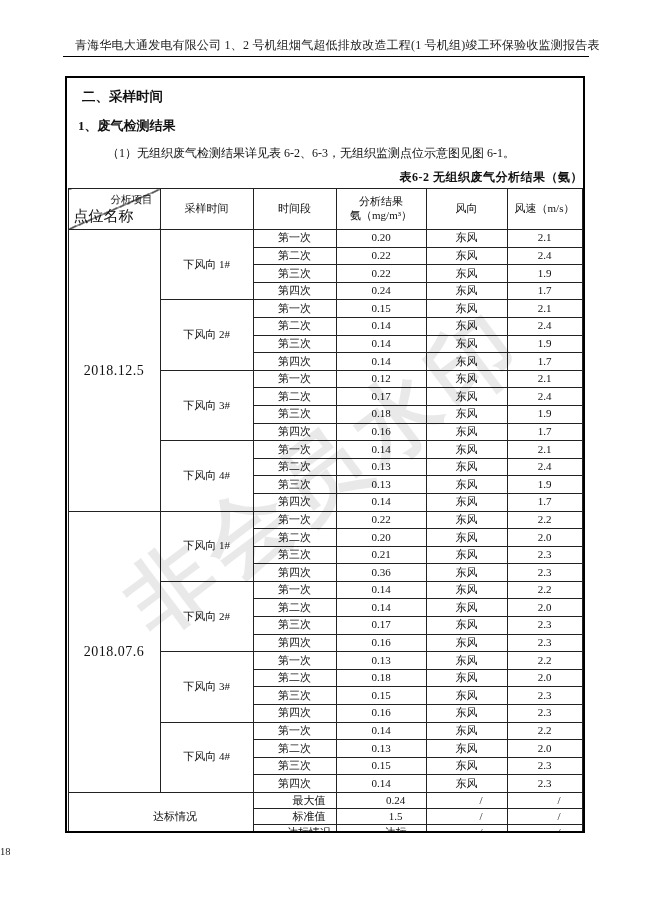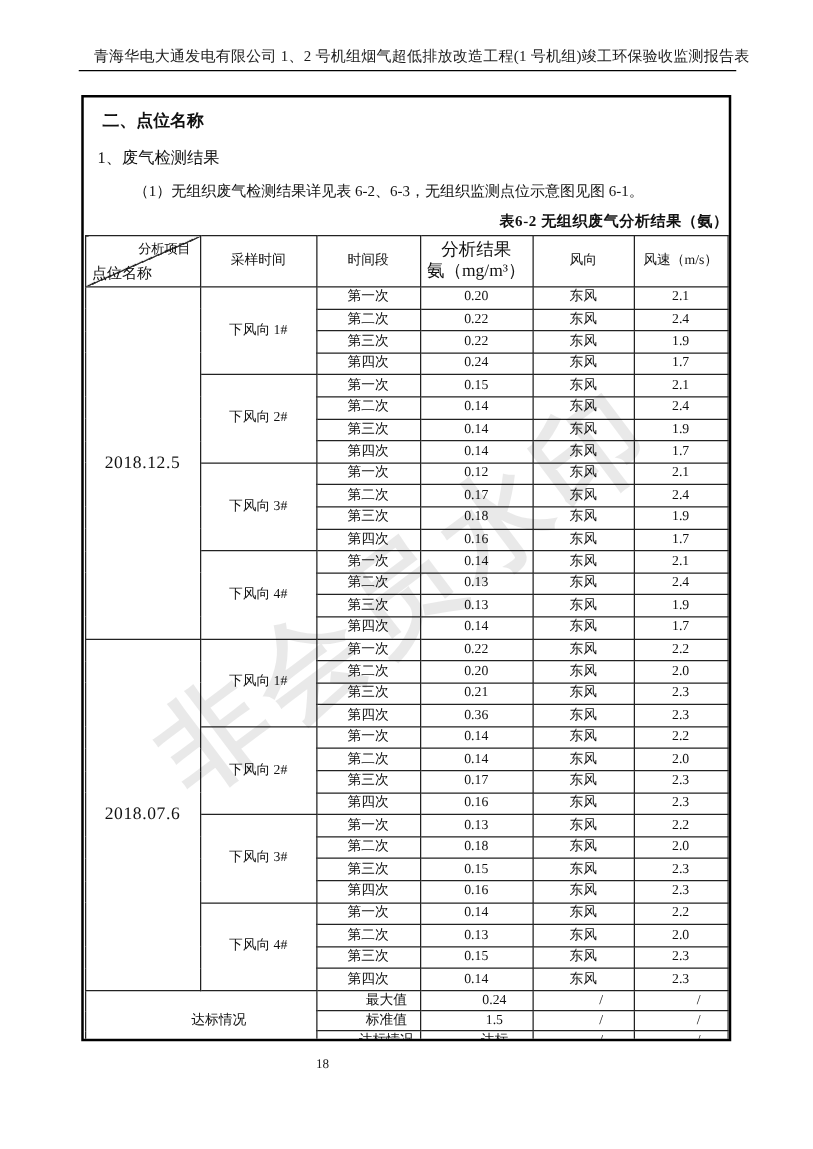--- a/index.html
+++ b/index.html
@@ -13,66 +13,66 @@
     font-size:12px;letter-spacing:0.2px;color:#1c1c1c;white-space:nowrap;
   }
   .header-rule{
     position:absolute;left:63px;top:56px;width:526px;height:1px;background:#000;
   }
   .frame{
     position:absolute;left:65px;top:76px;width:520px;height:757px;
     border:2px solid #000;box-sizing:border-box;overflow:hidden;background:transparent;
   }
   .section-title{margin:10px 0 0 15px;font-size:13.5px;font-weight:bold;}
-  .subsection-title{margin:11px 0 0 11px;font-size:13px;font-weight:normal;}
+  .subsection-title{margin:11px 0 0 11px;font-size:13px;font-weight:bold;}
   .para{margin:10px 0 0 40px;font-size:12px;}
   .caption{margin:7px 0 2px 0;text-align:right;font-size:12px;font-weight:bold;letter-spacing:0.5px;}
   table.results{
     margin:0 auto;border-collapse:collapse;table-layout:fixed;width:514px;
     font-size:11px;
   }
   table.results td{
     border:1px solid #222;text-align:center;vertical-align:middle;
     padding:0;line-height:1.25;overflow:hidden;
   }
   thead td{height:40px;}
-  td.c-result-h{font-size:14px;}
+  td.c-result-h{font-size:11px;}
   tbody td{height:16.6px;}
   td.c-date{font-size:14px;letter-spacing:0.5px;}
   td.c-point{font-size:11px;}
   tr.analysis-row td{height:15px;padding-left:29px;}
   
   td.diag{
     position:relative;
     background:linear-gradient(to bottom right,
       transparent calc(50% - 0.6px), #222 calc(50% - 0.6px),
       #222 calc(50% + 0.6px), transparent calc(50% + 0.6px));
   }
   .diag-top{position:absolute;top:4px;right:7px;font-size:10.5px;}
-  .diag-bottom{position:absolute;bottom:3px;left:5px;font-size:12px;}
+  .diag-bottom{position:absolute;bottom:3px;left:5px;font-size:15px;}
   .watermark{
     position:absolute;left:55px;top:415px;width:540px;text-align:center;
     font-size:86px;font-weight:bold;letter-spacing:8px;white-space:nowrap;
     color:rgba(0,0,0,0.085);transform:rotate(-37deg);pointer-events:none;z-index:9;
   }
   .page-number{
-    position:absolute;left:0;top:846px;width:516px;text-align:center;
+    position:absolute;left:0;top:846px;width:516px;text-align:left;
     font-size:10.5px;color:#222;
   }
 </style>
 </head>
 <body>
 
 <div class="page">
 
   <div class="doc-header">青海华电大通发电有限公司 1、2 号机组烟气超低排放改造工程(1 号机组)竣工环保验收监测报告表</div>
   <div class="header-rule"></div>
 
   <div class="frame">
-    <div class="section-title">二、点位名称</div>
+    <div class="section-title">二、采样时间</div>
     <div class="subsection-title">1、废气检测结果</div>
     <div class="para">（1）无组织废气检测结果详见表 6-2、6-3，无组织监测点位示意图见图 6-1。</div>
     <div class="caption">表6-2  无组织废气分析结果（氨）</div>
 
     <table class="results">
       <colgroup>
         <col style="width:92px">
           <col style="width:93px">
           <col style="width:83px">
         <col style="width:90px">

